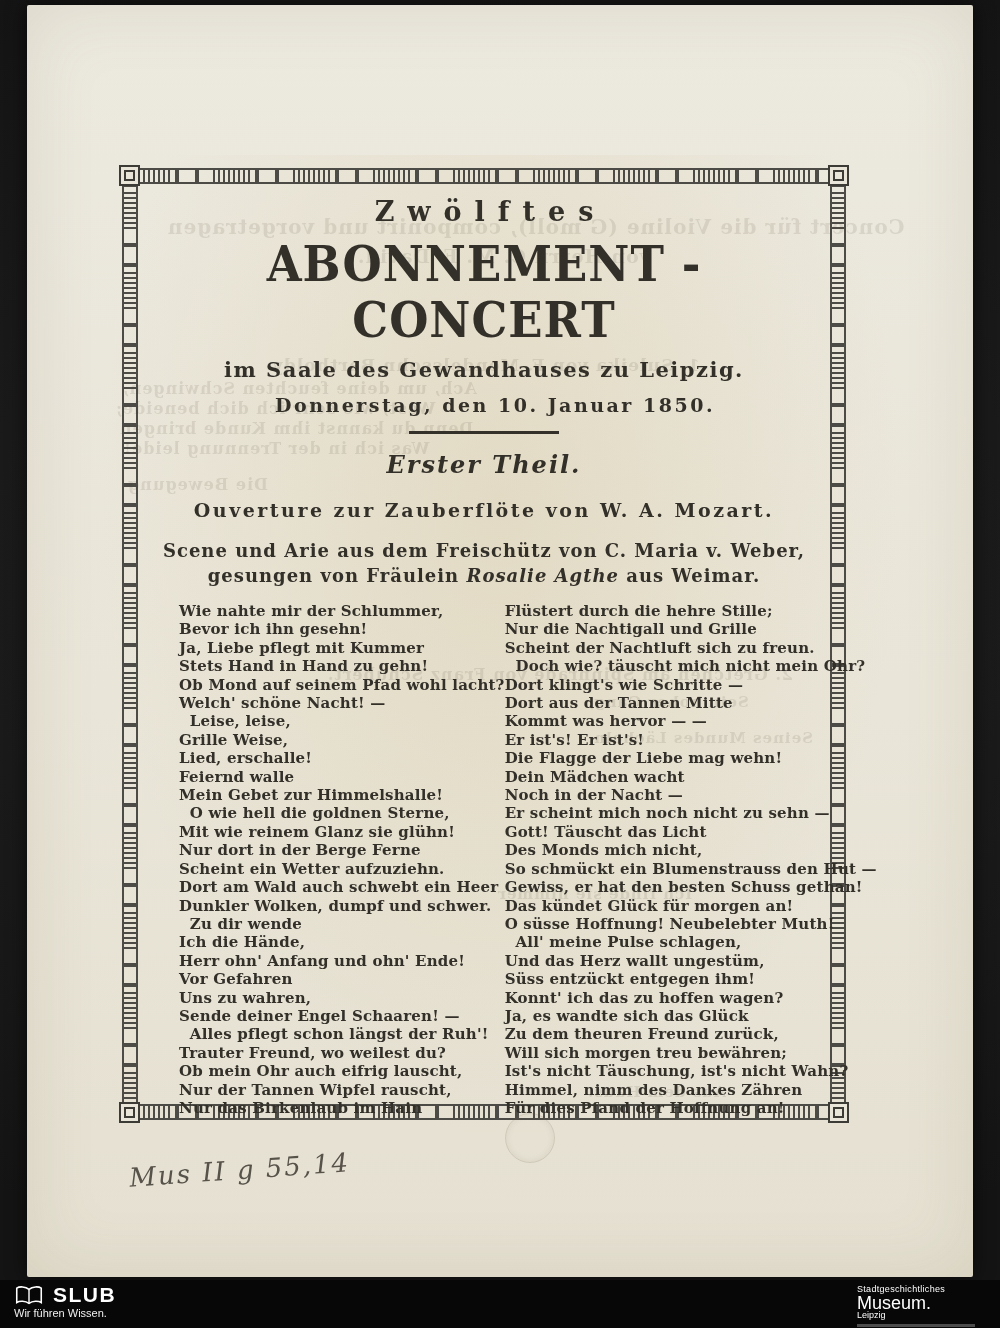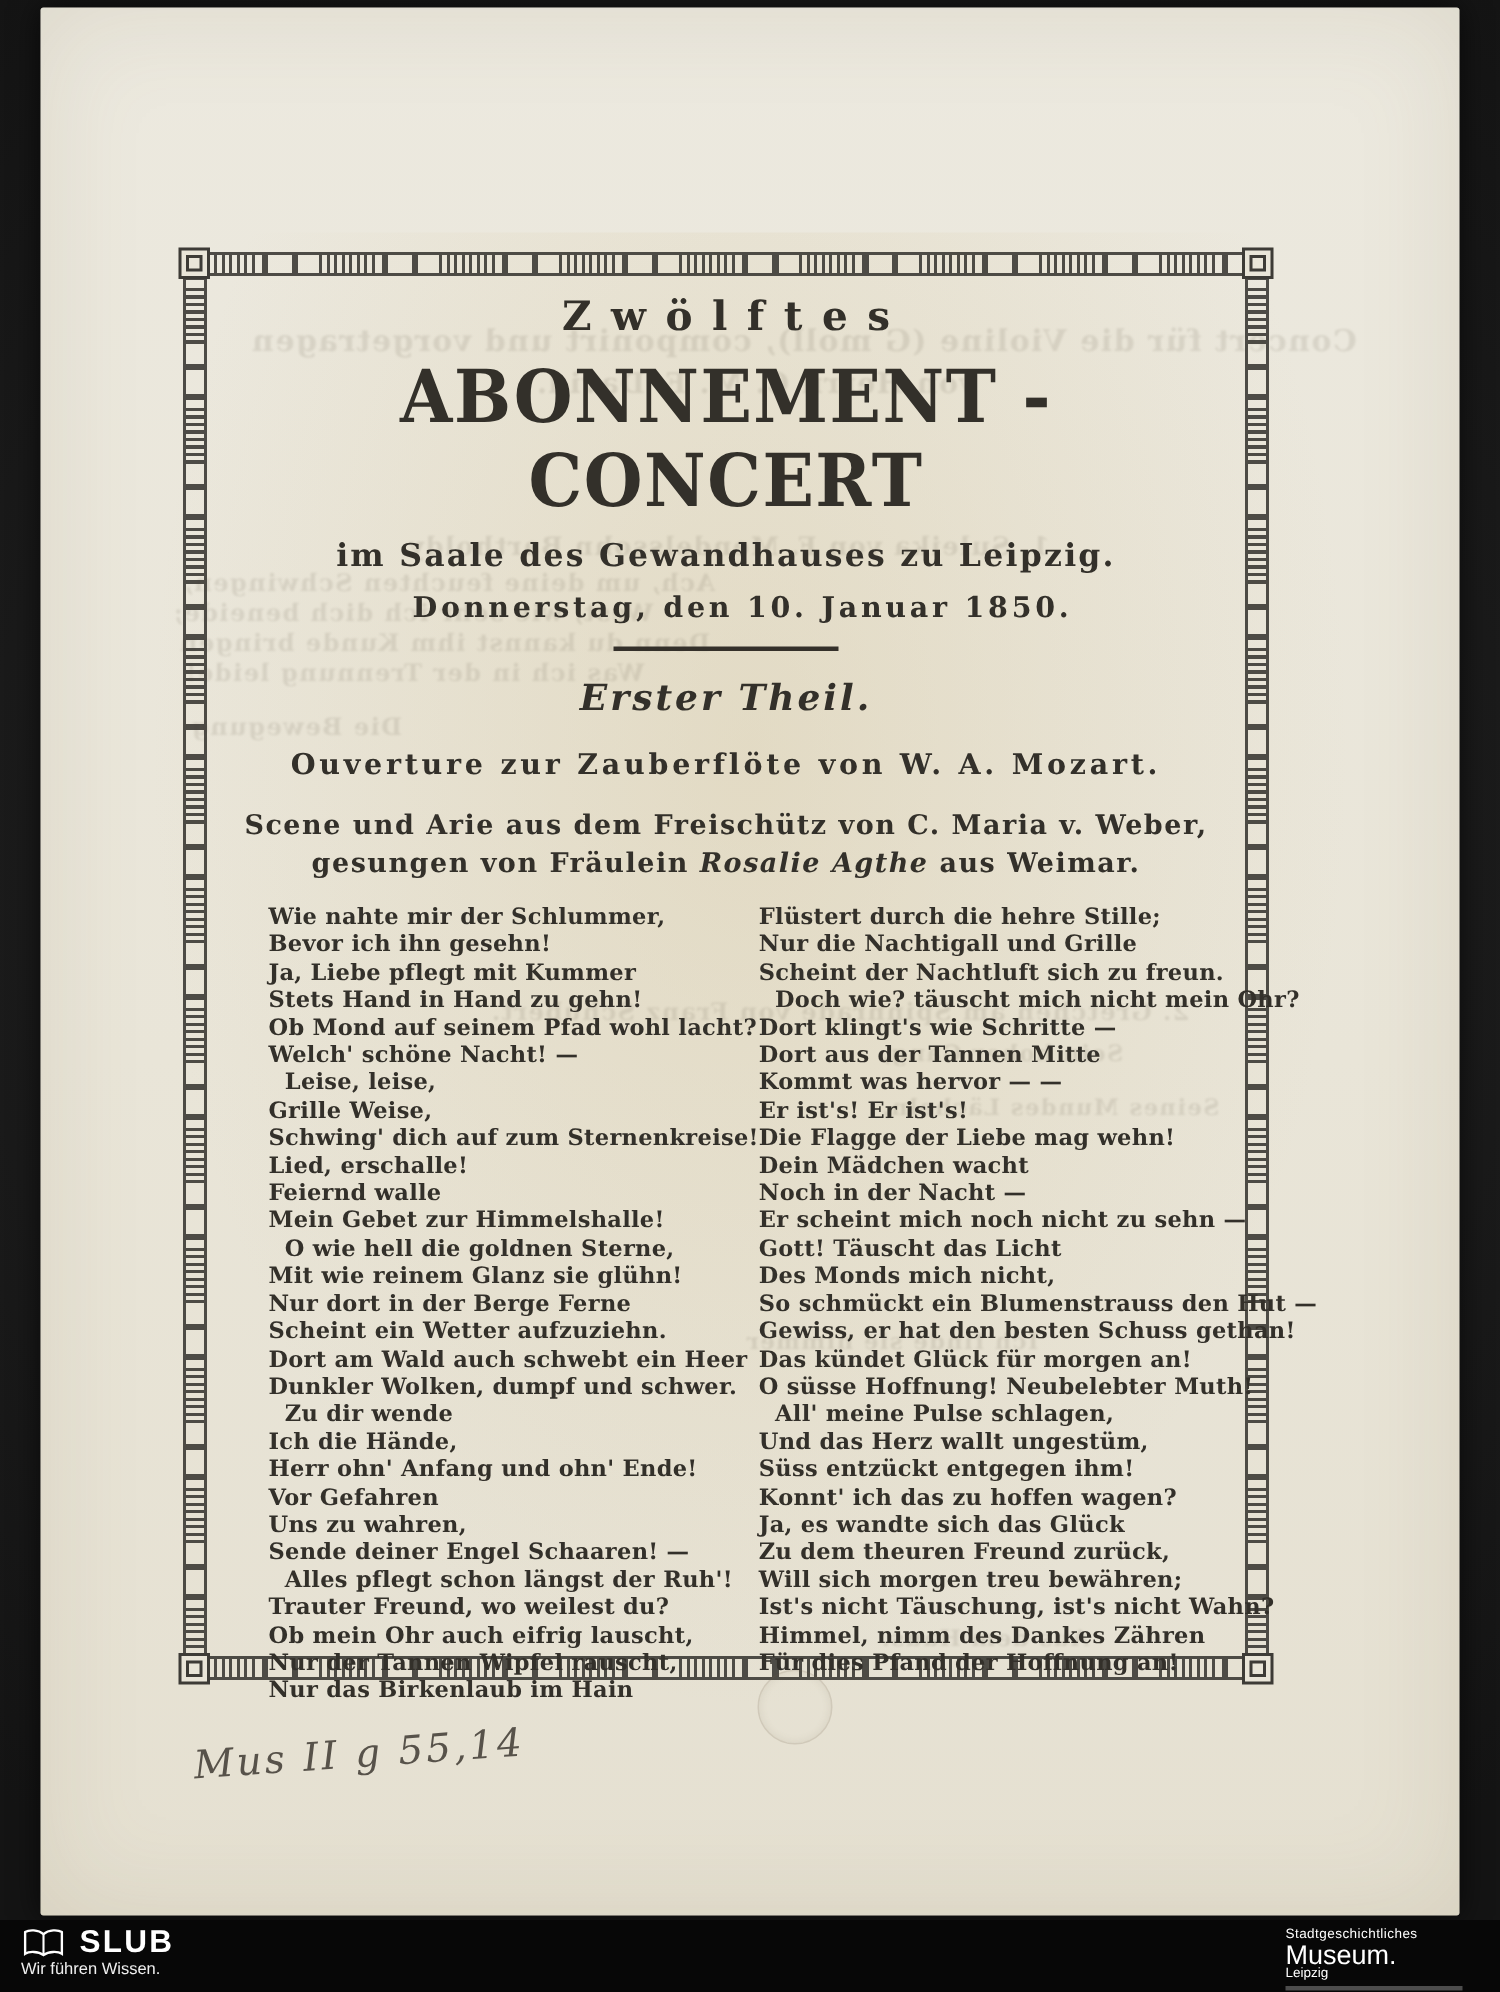--- a/index.html
+++ b/index.html
@@ -123,21 +123,20 @@
         <div class="lyrics">
           <div class="colL">
               <div class="lyric-line">Wie nahte mir der Schlummer,</div>
               <div class="lyric-line">Bevor ich ihn gesehn!</div>
               <div class="lyric-line">Ja, Liebe pflegt mit Kummer</div>
               <div class="lyric-line">Stets Hand in Hand zu gehn!</div>
               <div class="lyric-line">Ob Mond auf seinem Pfad wohl lacht?</div>
               <div class="lyric-line">Welch' schöne Nacht! —</div>
               <div class="lyric-line">  Leise, leise,</div>
               <div class="lyric-line">Grille Weise,</div>
-              <div class="lyric-line">Schwing' dich auf zum Sternenkreise!</div>
               <div class="lyric-line">Lied, erschalle!</div>
               <div class="lyric-line">Feiernd walle</div>
               <div class="lyric-line">Mein Gebet zur Himmelshalle!</div>
               <div class="lyric-line">  O wie hell die goldnen Sterne,</div>
               <div class="lyric-line">Mit wie reinem Glanz sie glühn!</div>
               <div class="lyric-line">Nur dort in der Berge Ferne</div>
               <div class="lyric-line">Scheint ein Wetter aufzuziehn.</div>
               <div class="lyric-line">Dort am Wald auch schwebt ein Heer</div>
               <div class="lyric-line">Dunkler Wolken, dumpf und schwer.</div>
               <div class="lyric-line">  Zu dir wende</div>

